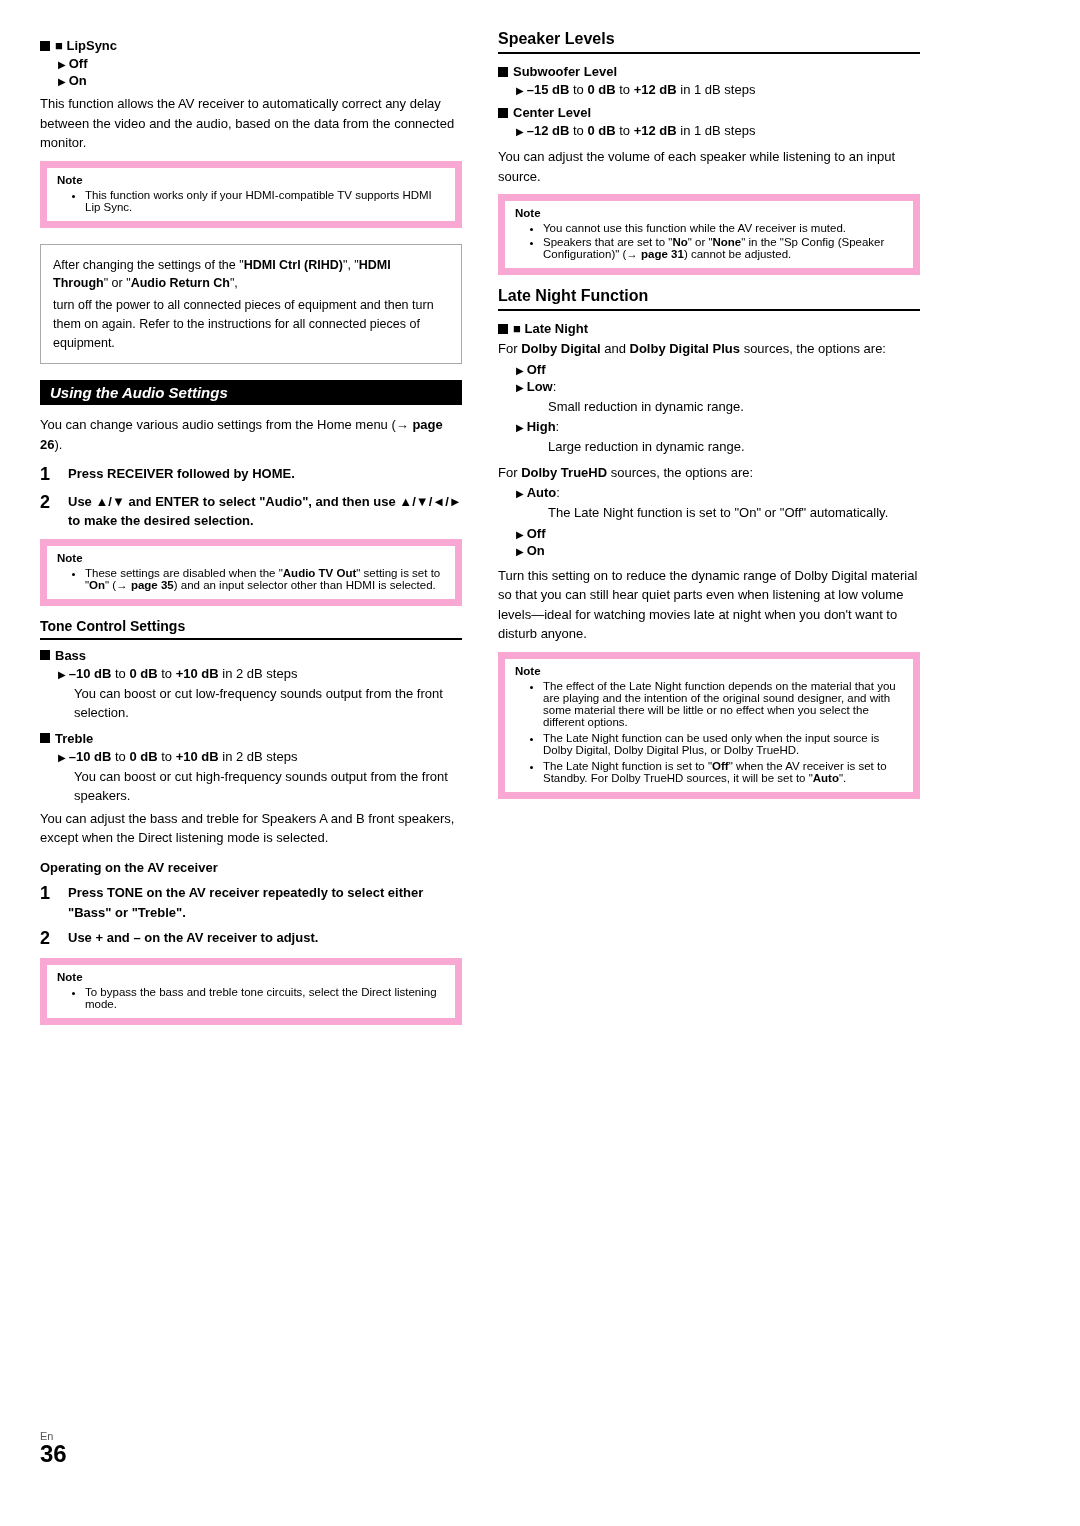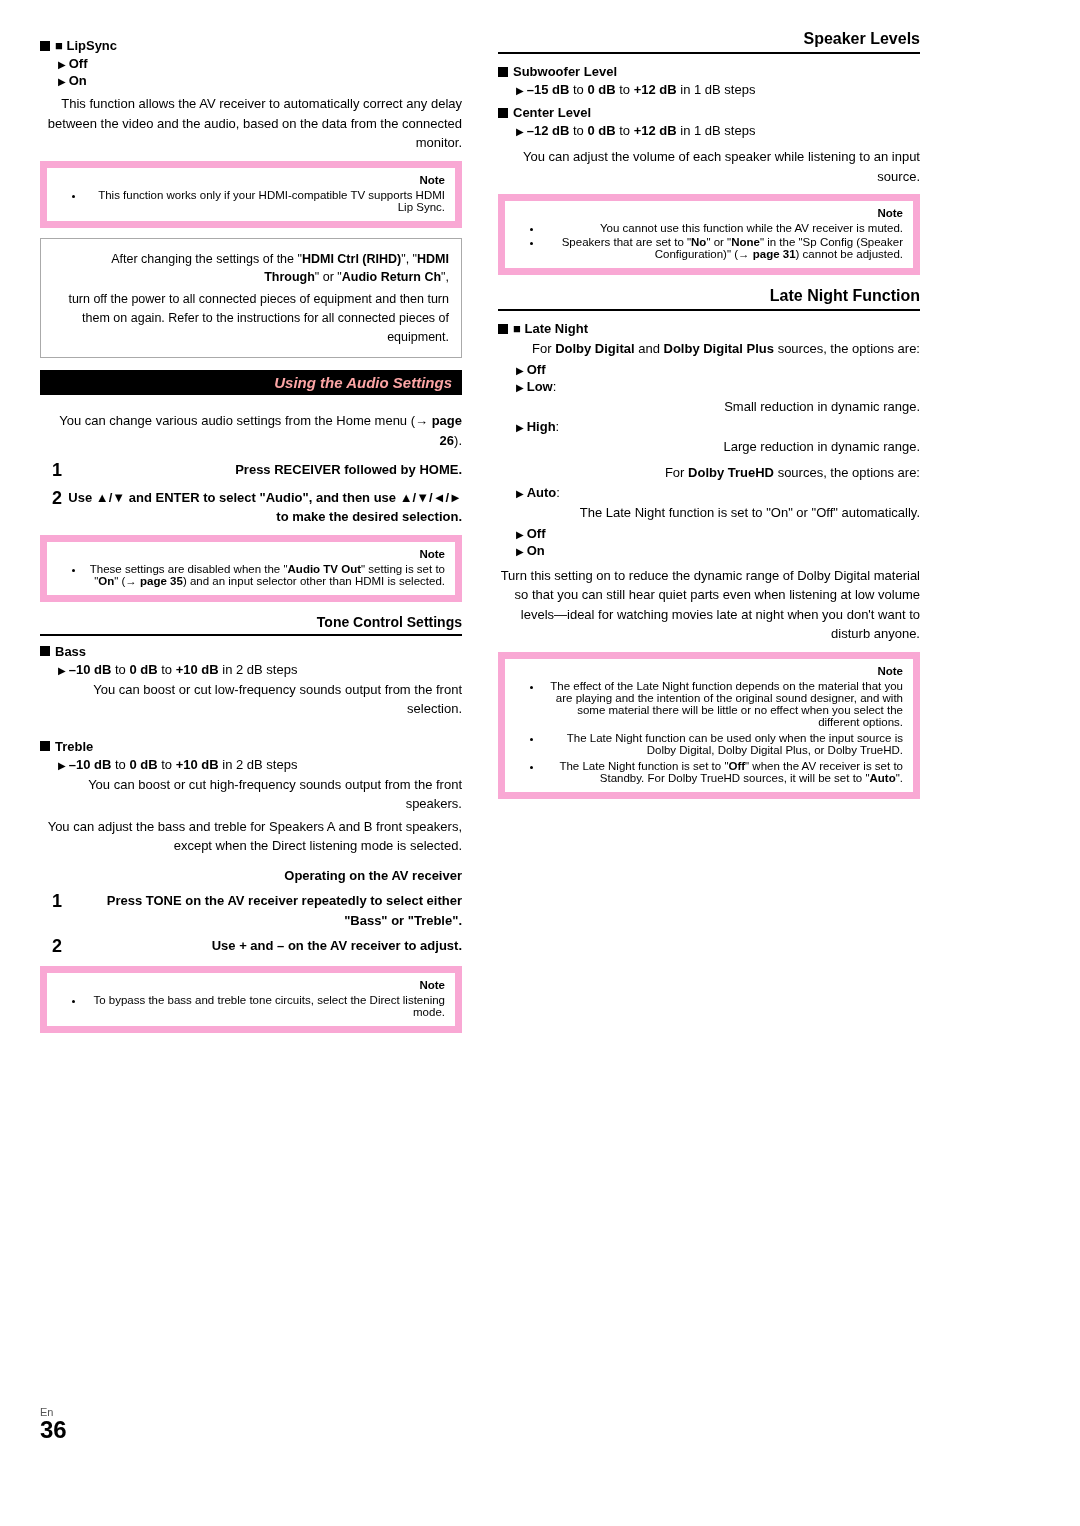--- a/index.html
+++ b/index.html
@@ -10,22 +10,21 @@
       color: #000;
       width: 1080px;
       min-height: 1526px;
       padding: 0;
     }
     .page {
       width: 960px;
       min-height: 1526px;
       display: flex;
       flex-direction: column;
-      padding: 30px 40px 84px 40px;
-      text-align: right;
+      padding: 30px 40px 60px 40px;
     }
     .two-col {
       display: flex;
       gap: 36px;
       flex: 1;
     }
     .col-left {
       flex: 1;
       min-width: 0;
     }
@@ -35,26 +34,26 @@
     }
     .section-title {
       font-size: 16px;
       font-weight: bold;
       border-bottom: 2px solid #000;
       padding-bottom: 4px;
       margin-bottom: 10px;
     }
     .using-audio-title {
       background: #000;
-      color: #fca5a5;
+      color: #ffffff;
       font-style: italic;
       font-weight: bold;
       font-size: 15px;
       padding: 4px 10px;
-      margin: 12px 0 16px 0;
+      margin: 12px 0 10px 0;
     }
     .square-bullet {
       display: inline-block;
       width: 10px;
       height: 10px;
       background: #000;
       margin-right: 5px;
       vertical-align: middle;
     }
     .subsection-header {
@@ -80,21 +79,21 @@
     }
     .note-box ul {
       margin-left: 28px;
     }
     .note-box li {
       margin: 2px 0;
     }
     .warning-box {
       border: 1px solid #aaa;
       padding: 8px 12px;
-      margin: 10px 0;
+      margin: 16px 0;
       font-size: 12.5px;
       line-height: 1.5;
     }
     .step {
       display: flex;
       align-items: flex-start;
       margin: 6px 0;
     }
     .step-num {
       font-weight: bold;
@@ -216,21 +215,21 @@
         <b>Bass</b>
       </div>
       <div class="indent">
         <div class="arrow-item">
           <span class="arrow-right"></span>
           <span><b>–10 dB</b> to <b>0 dB</b> to <b>+10 dB</b> in 2 dB steps</span>
         </div>
         <p style="margin-left:16px;">You can boost or cut low-frequency sounds output from the front selection.</p>
       </div>
 
-      <div class="subsection-header" style="margin-top:20px;">
+      <div class="subsection-header" style="margin-top:8px;">
         <span class="square-bullet"></span>
         <b>Treble</b>
       </div>
       <div class="indent">
         <div class="arrow-item">
           <span class="arrow-right"></span>
           <span><b>–10 dB</b> to <b>0 dB</b> to <b>+10 dB</b> in 2 dB steps</span>
         </div>
         <p style="margin-left:16px;">You can boost or cut high-frequency sounds output from the front speakers.</p>
       </div>

